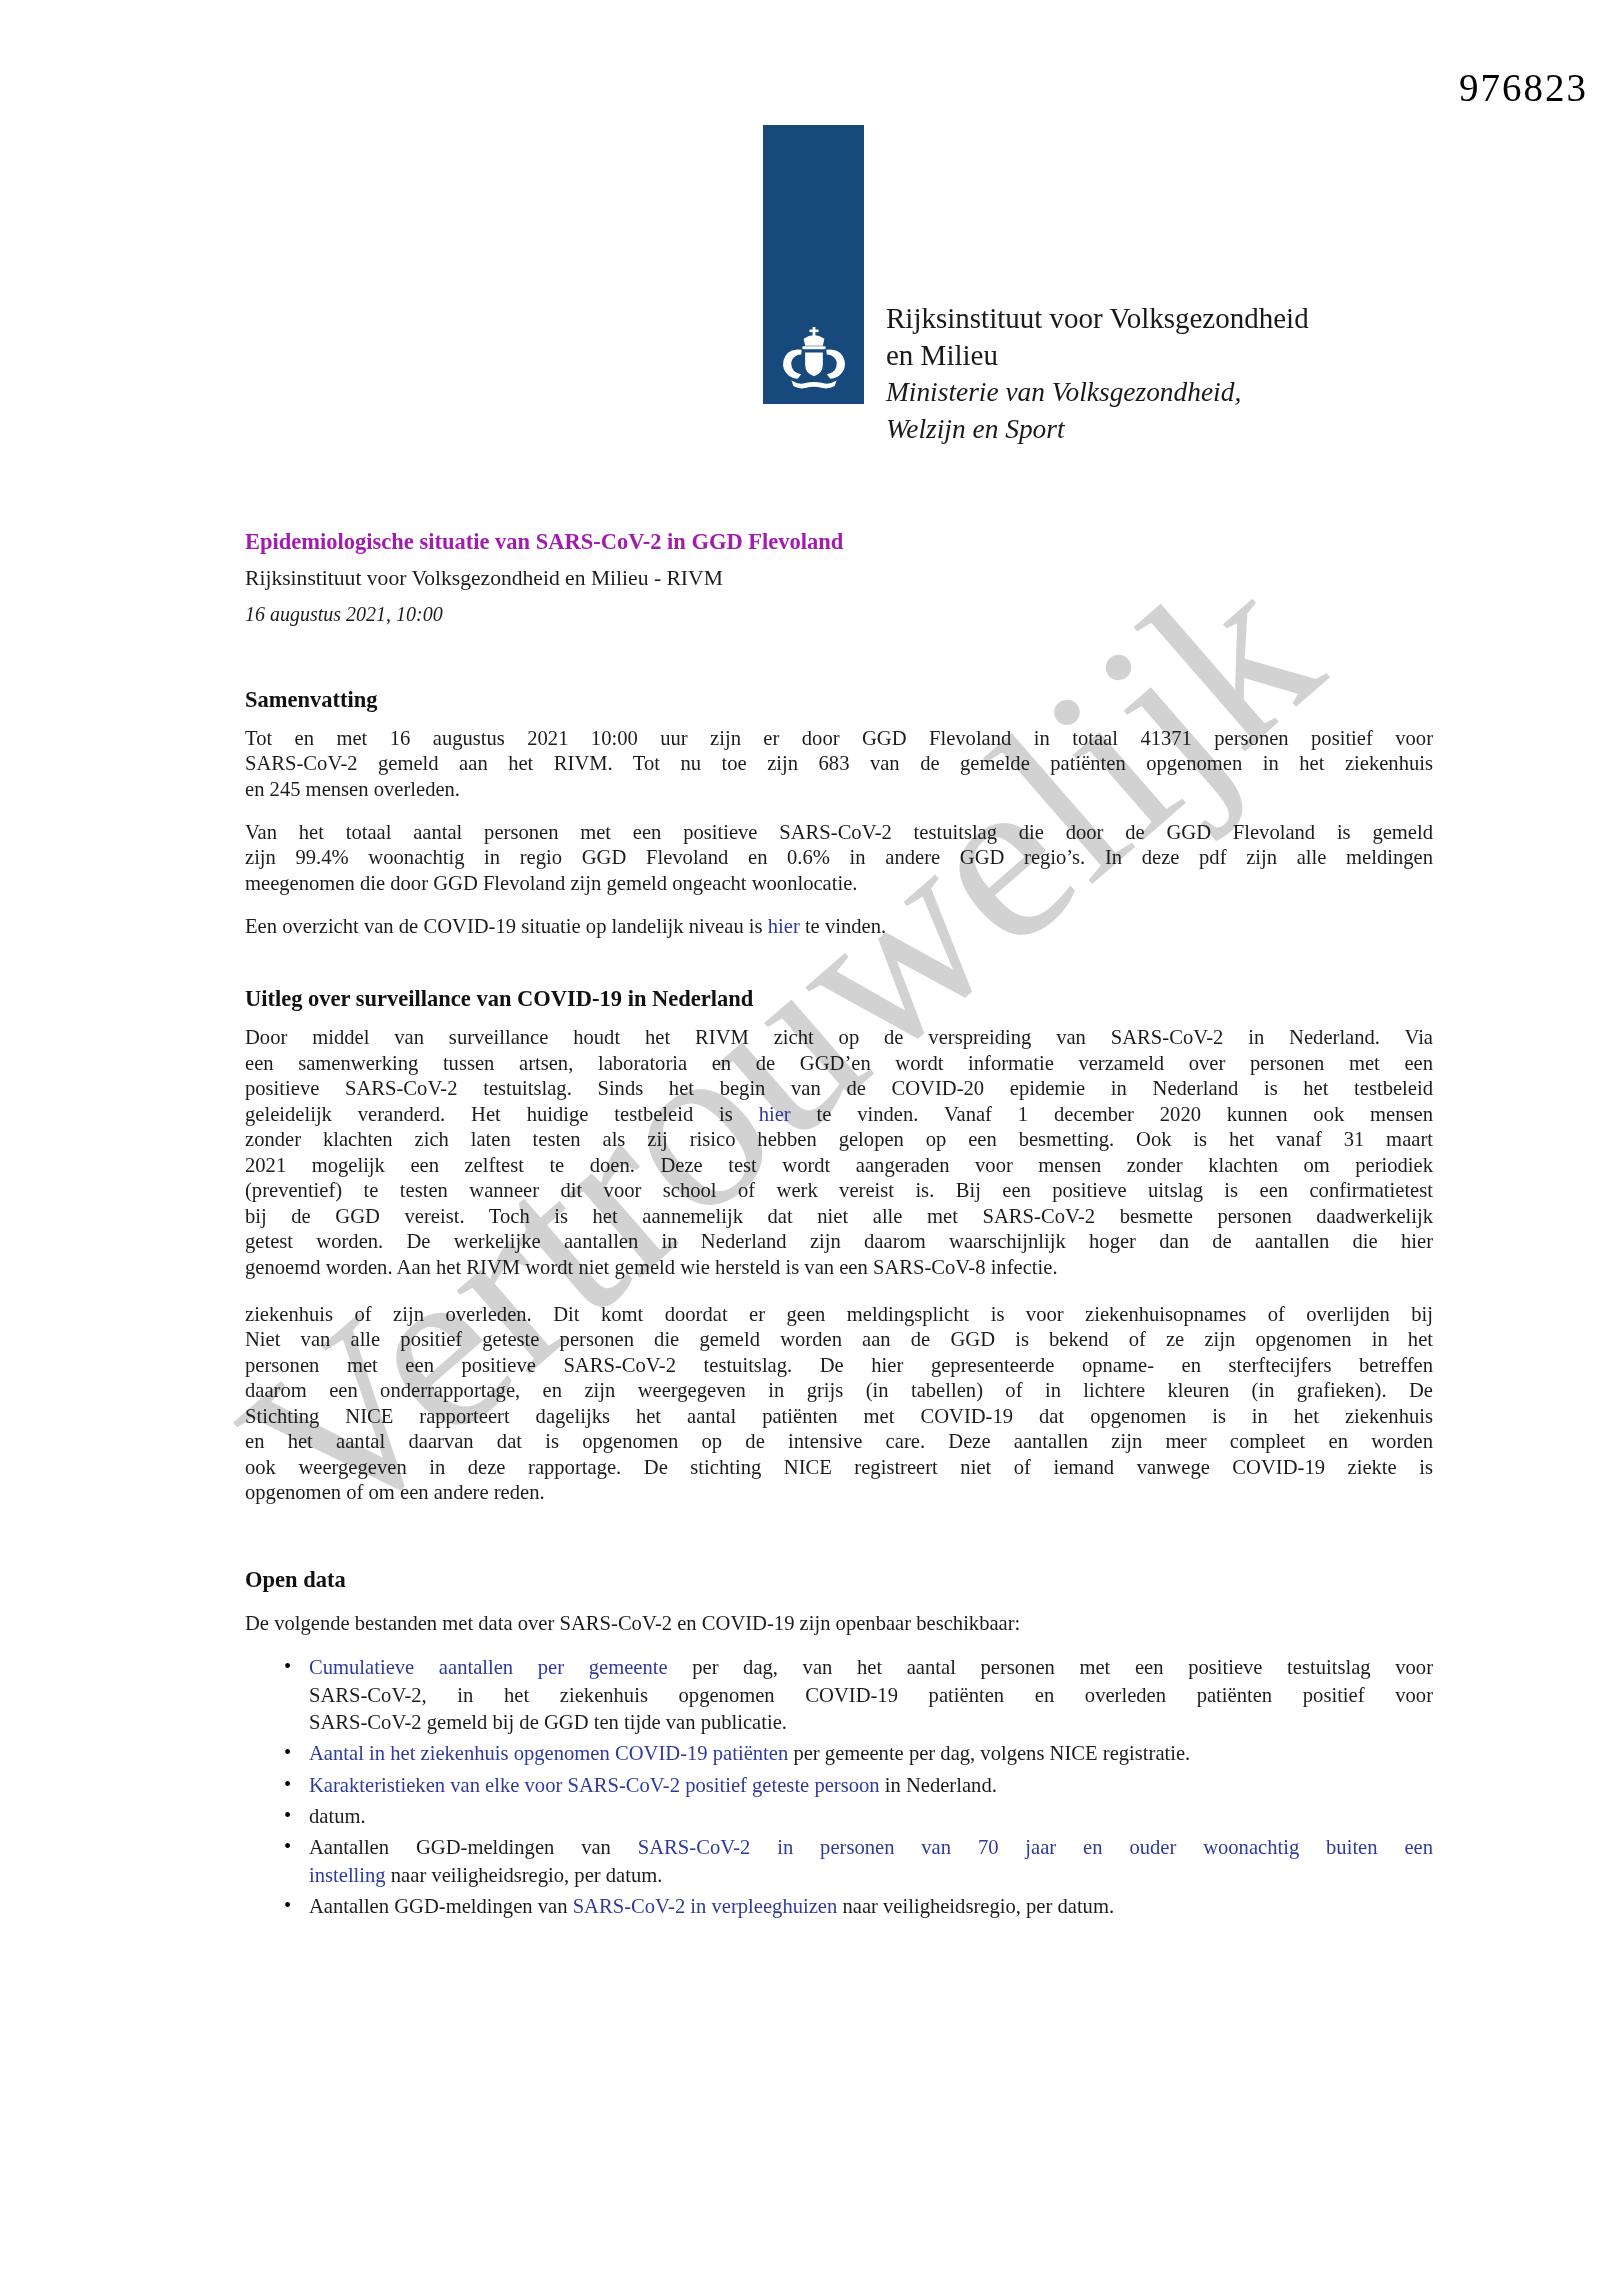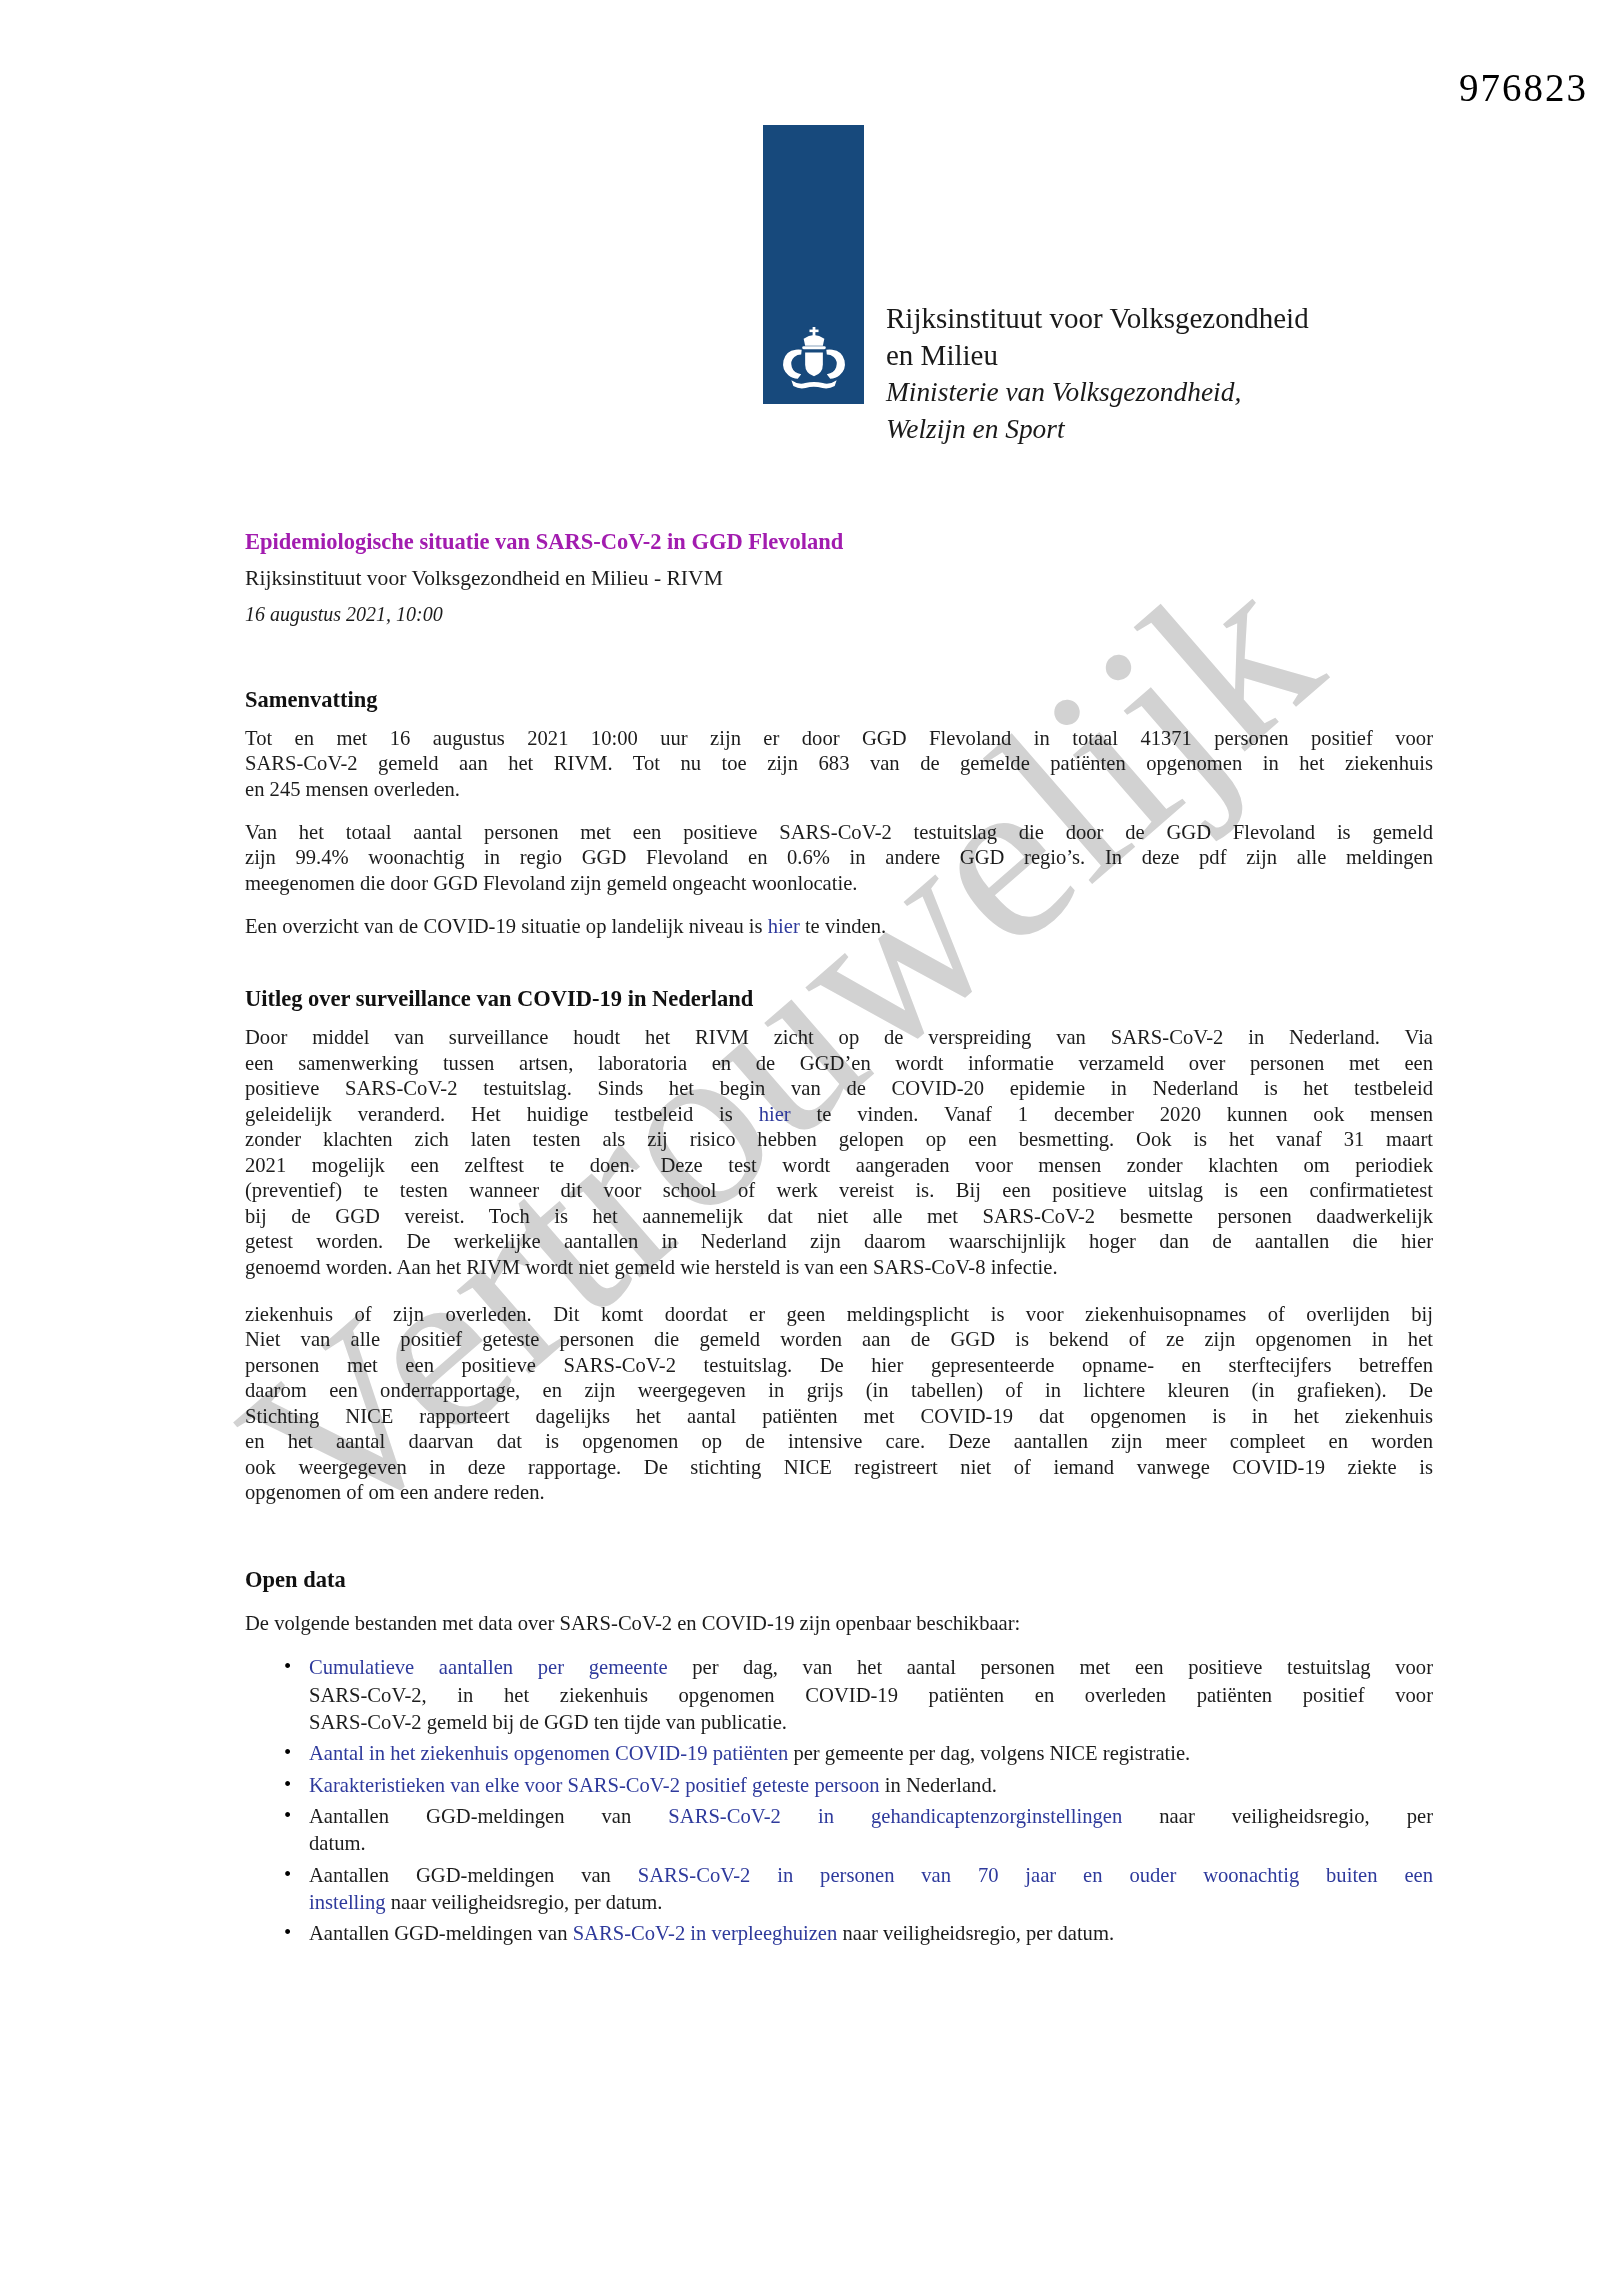--- a/index.html
+++ b/index.html
@@ -147,21 +147,20 @@
       </div>
       <div class="bullet">
         <span class="bmark">•</span>
         <div class="bcontent">
           <div class="ln"><span class="lnk">Karakteristieken van elke voor SARS-CoV-2 positief geteste persoon</span><span> in Nederland.</span></div>
         </div>
       </div>
       <div class="bullet">
         <span class="bmark">•</span>
         <div class="bcontent">
-          <div class="ln j"><span>Aantallen GGD-meldingen van </span><span class="lnk">SARS-CoV-2 in gehandicaptenzorginstellingen</span><span> naar veiligheidsregio, per</span></div>
           <div class="ln"><span>datum.</span></div>
         </div>
       </div>
       <div class="bullet">
         <span class="bmark">•</span>
         <div class="bcontent">
           <div class="ln j"><span>Aantallen GGD-meldingen van </span><span class="lnk">SARS-CoV-2 in personen van 70 jaar en ouder woonachtig buiten een</span></div>
           <div class="ln"><span class="lnk">instelling</span><span> naar veiligheidsregio, per datum.</span></div>
         </div>
       </div>

